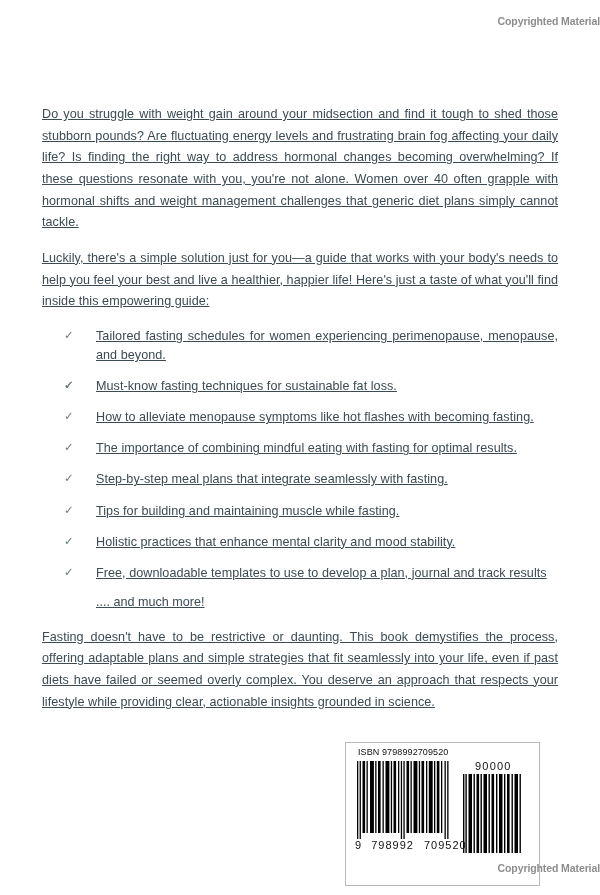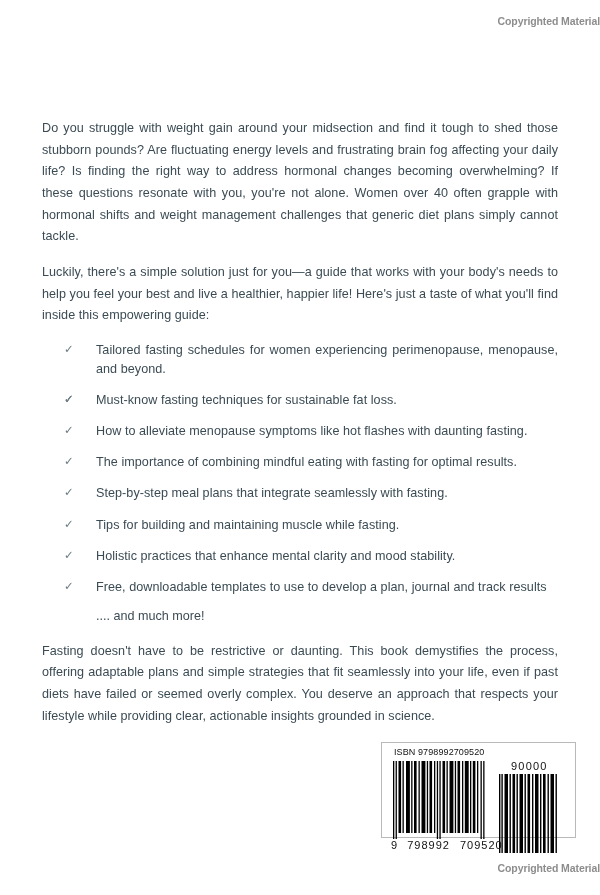--- a/index.html
+++ b/index.html
@@ -59,23 +59,24 @@
     font-weight: 700;
     color: #2f414a;
     letter-spacing: -0.15px;
     line-height: 1.42;
     margin: 3px 0 0 0;
   }
 
   
   .content {
     position: absolute;
-    top: 118px;
+    top: 104px;
     left: 42px;
     width: 516px;
+    text-decoration: underline;
   }
   .para {
     font-size: 12.6px;
     line-height: 1.72;
     color: #3b4b54;
     text-align: justify;
     margin: 0 0 14px 0;
     letter-spacing: 0.05px;
   }
   .para:last-child { margin-bottom: 0; }
@@ -114,25 +115,24 @@
     margin-top: -2px;
     margin-bottom: 14px;
   }
 
   
   .barcode-box {
     position: absolute;
     left: 345px;
     top: 742px;
     width: 195px;
-    height: 96px;
+    height: 144px;
     background: #ffffff;
     border: 1px solid #b9b9b9;
     box-sizing: border-box;
-    margin-left: 36px;
   }
   .isbn-label {
     position: absolute;
     left: 12px;
     top: 4px;
     font-size: 9px;
     font-family: "Liberation Sans", sans-serif;
     color: #111111;
     letter-spacing: 0.1px;
     white-space: nowrap;
@@ -200,21 +200,21 @@
       </li>
       <li class="check-item">
         <span class="check-icon">✓</span>
       </li>
       <li class="check-item">
         <span class="check-icon">✓</span>
         <span>Must-know fasting techniques for sustainable fat loss.</span>
       </li>
       <li class="check-item">
         <span class="check-icon">✓</span>
-        <span>How to alleviate menopause symptoms like hot flashes with daunting fasting.</span>
+        <span>How to alleviate menopause symptoms like hot flashes with becoming fasting.</span>
       </li>
       <li class="check-item">
         <span class="check-icon">✓</span>
         <span>The importance of combining mindful eating with fasting for optimal results.</span>
       </li>
       <li class="check-item">
         <span class="check-icon">✓</span>
         <span>Step-by-step meal plans that integrate seamlessly with fasting.</span>
       </li>
       <li class="check-item">

